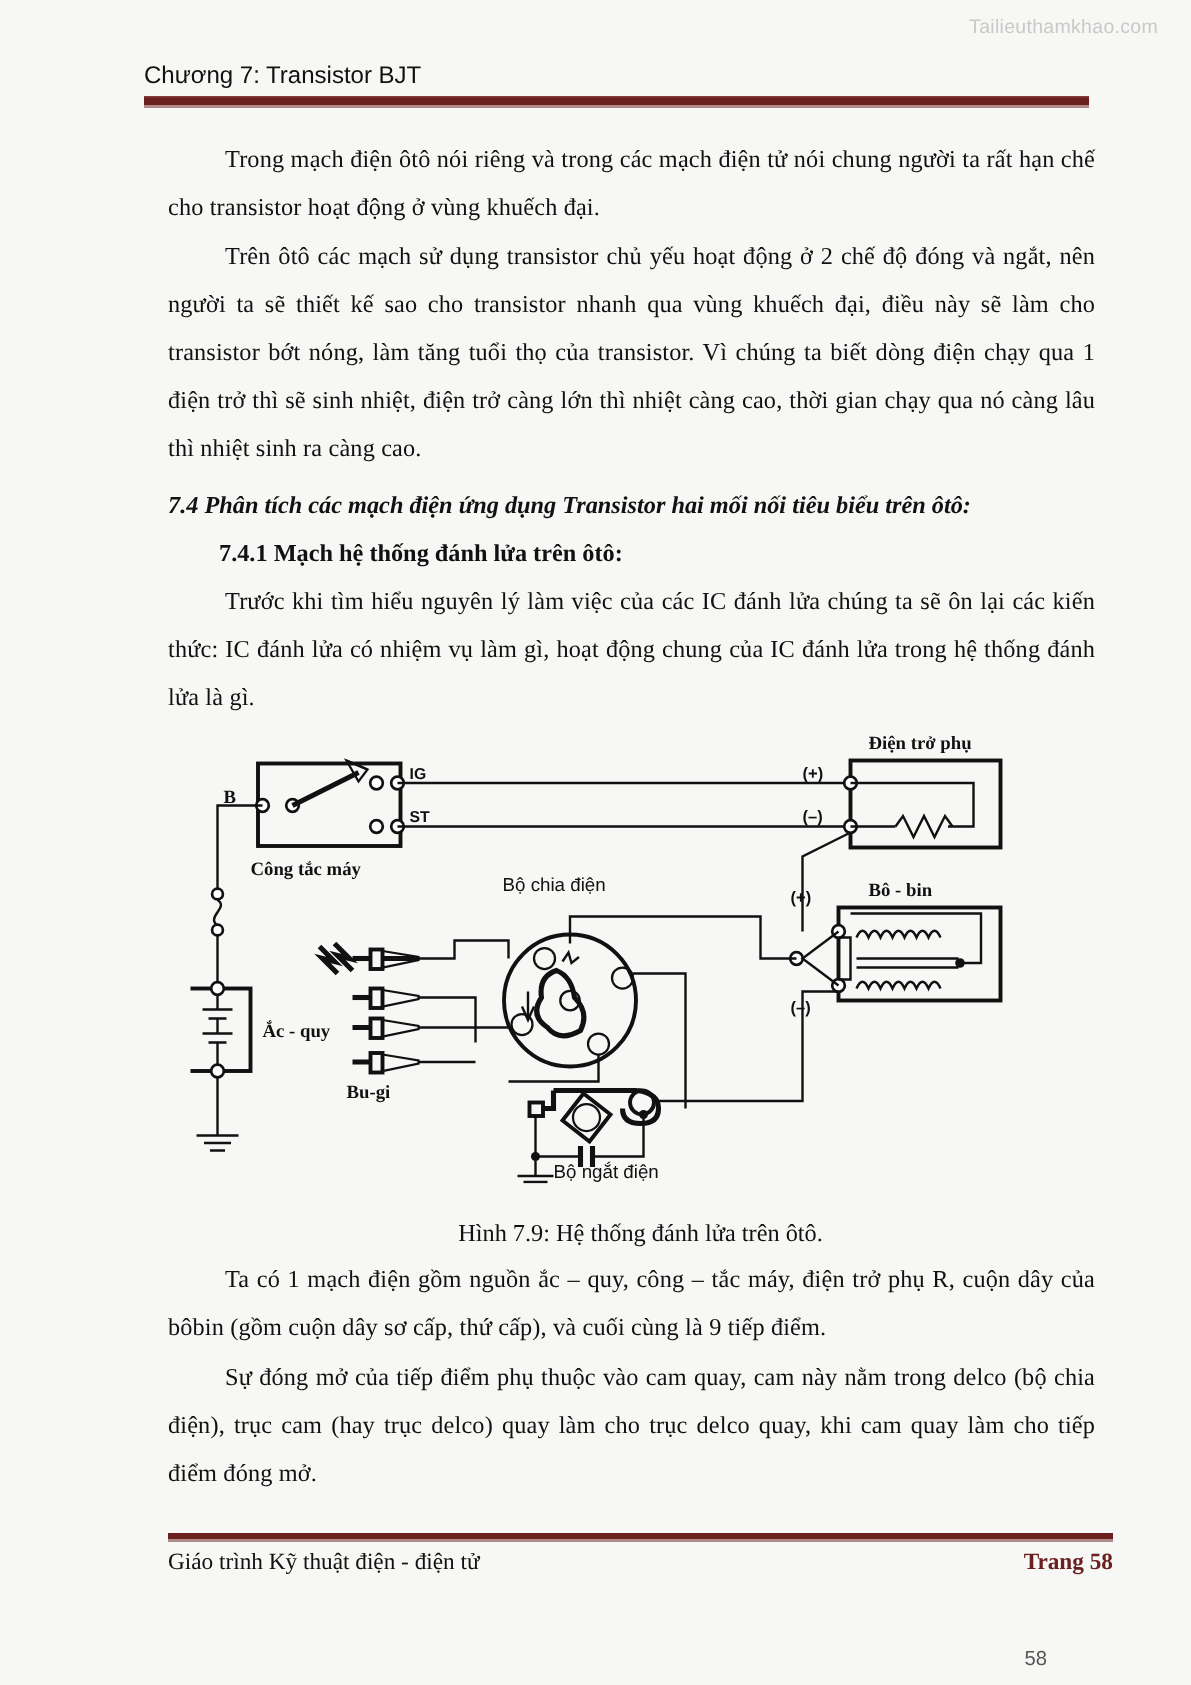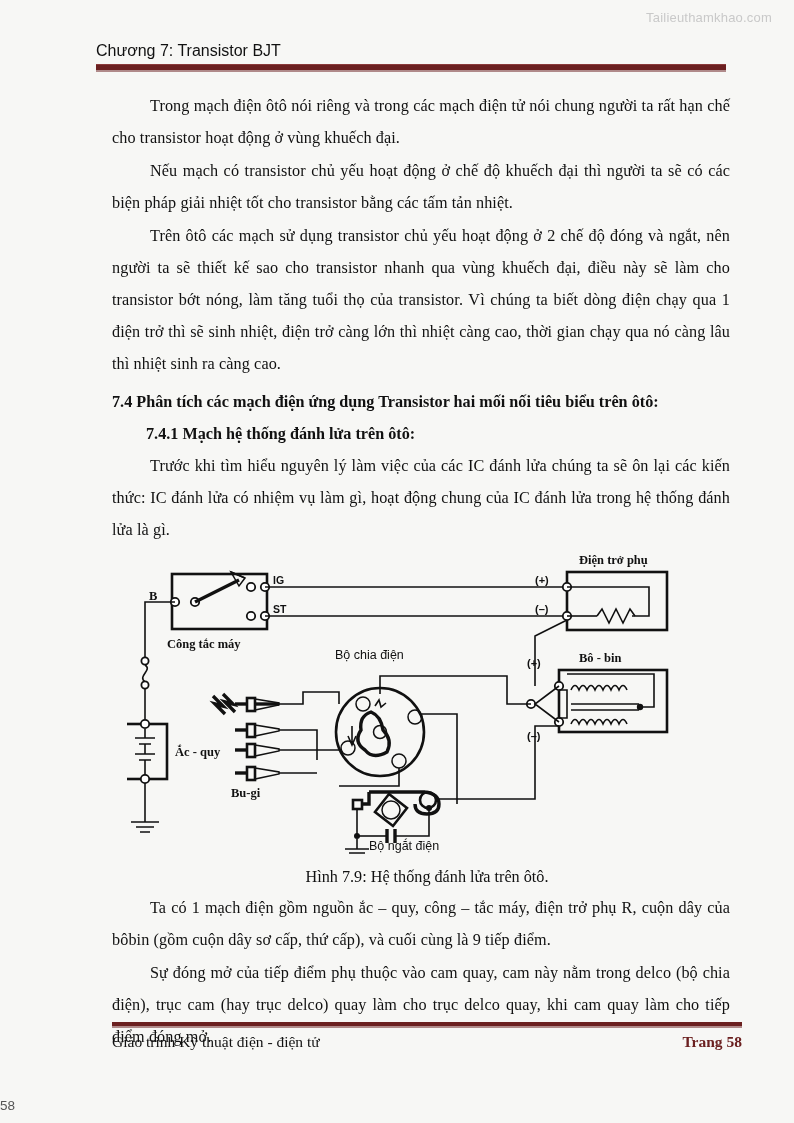--- a/index.html
+++ b/index.html
@@ -42,54 +42,55 @@
     text-indent:38px;
     font-size:16.2px;
     line-height:32px;
     letter-spacing:.1px;
   }
   h2.sec{
     margin:6px 0 0 0;
     font-size:16.2px;
     font-weight:bold;
     line-height:32px;
+    font-style:italic;
   }
   h3.subsec{
     margin:0 0 0 34px;
     font-size:16.2px;
     font-weight:bold;
     line-height:32px;
   }
   .figure{
     margin:8px 0 0 0;
     text-align:center;
   }
   .figure svg{display:block;margin:0 auto;}
   .fig-caption{
     text-align:center;
     font-size:16.2px;
     line-height:30px;
-    margin-top:8px;
+    margin-top:18px;
   }
   .footer{
     position:absolute;left:112px;top:1022px;width:630px;
   }
   .footer .rule2{
     height:4px;width:630px;background:#6b2020;
     border-bottom:2px solid #b08a8a;
   }
   .footer-row{
     display:flex;justify-content:space-between;align-items:baseline;
     margin-top:5px;
     font-size:15.5px;
     gap:32px;
   }
   .footer-right{color:#6b2020;font-weight:bold;}
   .pagenum{
-    position:absolute;left:0;top:1098px;width:698px;text-align:left;
+    position:absolute;left:0;top:1098px;width:698px;text-align:right;
     font-size:13.5px;color:#555;
     font-family:"Liberation Sans","DejaVu Sans",sans-serif;
   }
   
   .d-lbl-serif{font-family:"Liberation Serif","DejaVu Serif",serif;font-size:12.5px;font-weight:bold;fill:#111;}
   .d-lbl-sans{font-family:"Liberation Sans","DejaVu Sans",sans-serif;font-size:12.5px;fill:#111;}
   .d-term{font-family:"Liberation Sans","DejaVu Sans",sans-serif;font-size:10.5px;font-weight:bold;fill:#111;}
   .d-sign{font-family:"Liberation Sans","DejaVu Sans",sans-serif;font-size:11px;font-weight:bold;fill:#111;}
   .wire{stroke:#111;stroke-width:1.6;fill:none;}
   .box{stroke:#111;stroke-width:2.6;fill:none;}
@@ -106,21 +107,20 @@
   <div class="watermark">Tailieuthamkhao.com</div>
 
   <div class="header">
     <div class="header-title">Chương 7: Transistor BJT</div>
     <div class="rule"></div>
   </div>
 
   <div class="content">
 
     <p class="para">Trong mạch điện ôtô nói riêng và trong các mạch điện tử nói chung người ta rất hạn chế cho transistor hoạt động ở vùng khuếch đại.</p>
-    <p class="para">Nếu mạch có transistor chủ yếu hoạt động ở chế độ khuếch đại thì người ta sẽ có các biện pháp giải nhiệt tốt cho transistor bằng các tấm tản nhiệt.</p>
     <p class="para">Trên ôtô các mạch sử dụng transistor chủ yếu hoạt động ở 2 chế độ đóng và ngắt, nên người ta sẽ thiết kế sao cho transistor nhanh qua vùng khuếch đại, điều này sẽ làm cho transistor bớt nóng, làm tăng tuổi thọ của transistor. Vì chúng ta biết dòng điện chạy qua 1 điện trở thì sẽ sinh nhiệt, điện trở càng lớn thì nhiệt càng cao, thời gian chạy qua nó càng lâu thì nhiệt sinh ra càng cao.</p>
 
     <h2 class="sec">7.4  Phân tích các mạch điện ứng dụng Transistor hai mối nối tiêu biểu trên ôtô:</h2>
     <h3 class="subsec">7.4.1  Mạch hệ thống đánh lửa trên ôtô:</h3>
 
     <p class="para">Trước khi tìm hiểu nguyên lý làm việc của các IC đánh lửa chúng ta sẽ ôn lại các kiến thức: IC đánh lửa có nhiệm vụ làm gì, hoạt động chung của IC đánh lửa trong hệ thống đánh lửa là gì.</p>
 
     <div class="figure">
       <svg width="600" height="300" viewBox="0 0 600 300" xmlns="http://www.w3.org/2000/svg">
 

